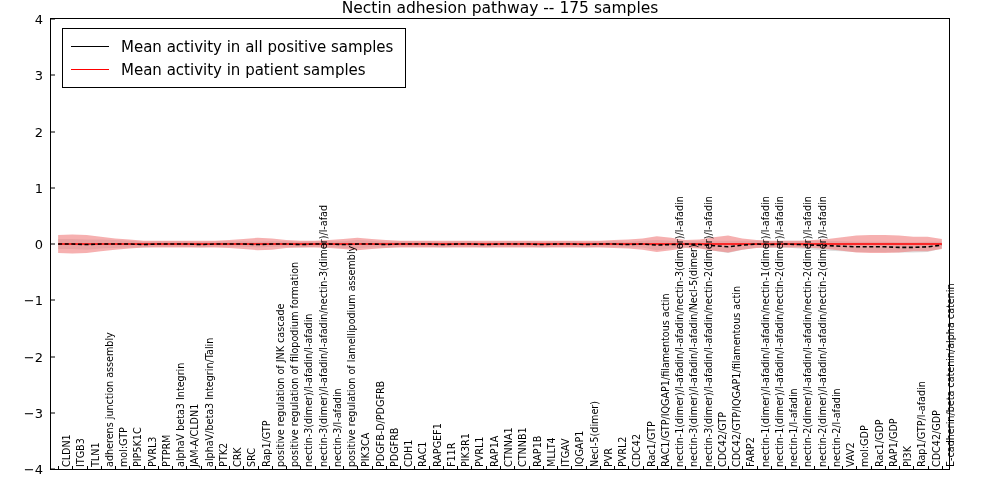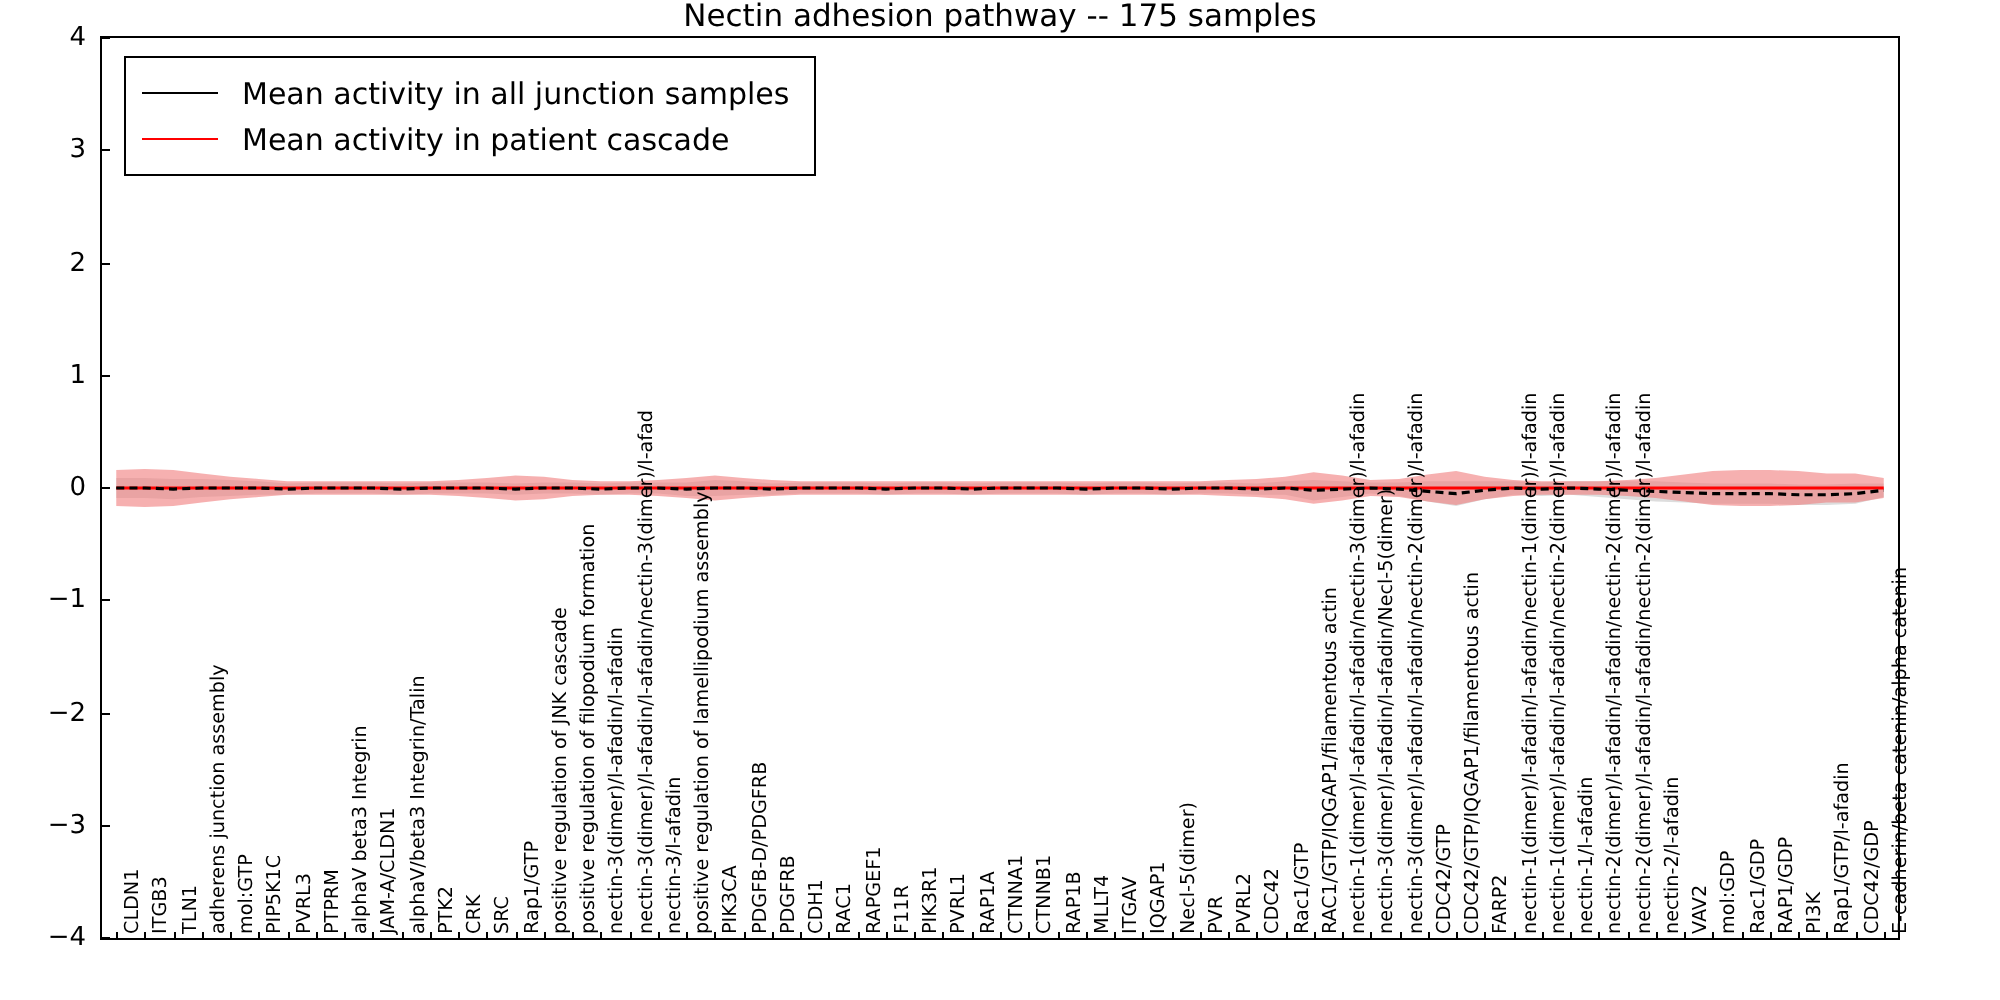--- a/index.html
+++ b/index.html
@@ -209,21 +209,21 @@
       <div class="xtick-mark" style="position: absolute; left: 927.619px; top: 466px; height: 4px;"></div>
       <div class="xlab" style="left: 931.619px; top: 467px;">CDC42/GDP</div>
       <div class="xtick-mark" style="position: absolute; left: 941.873px; top: 466px; height: 4px;"></div>
       <div class="xlab" style="left: 945.873px; top: 467px;">E-cadherin/beta catenin/alpha catenin</div>
     </div>
 
 
   <div id="legend">
     <div class="legend-row">
       <span class="legend-swatch black"></span>
-      <span class="legend-text">Mean activity in all junction samples</span>
+      <span class="legend-text">Mean activity in all positive samples</span>
     </div>
     <div class="legend-row">
       <span class="legend-swatch red"></span>
-      <span class="legend-text">Mean activity in patient cascade</span>
+      <span class="legend-text">Mean activity in patient samples</span>
     </div>
   </div>
 
 </div>
 
 </body></html>

